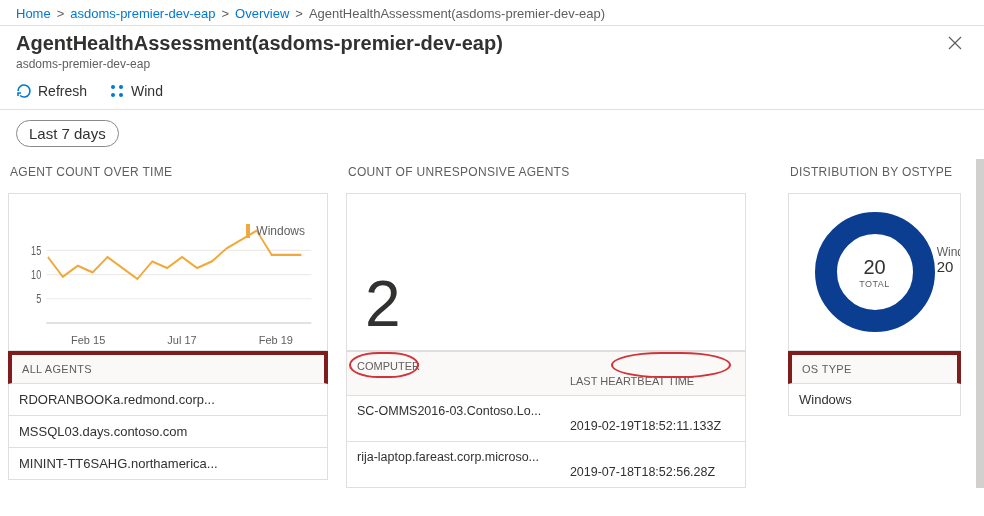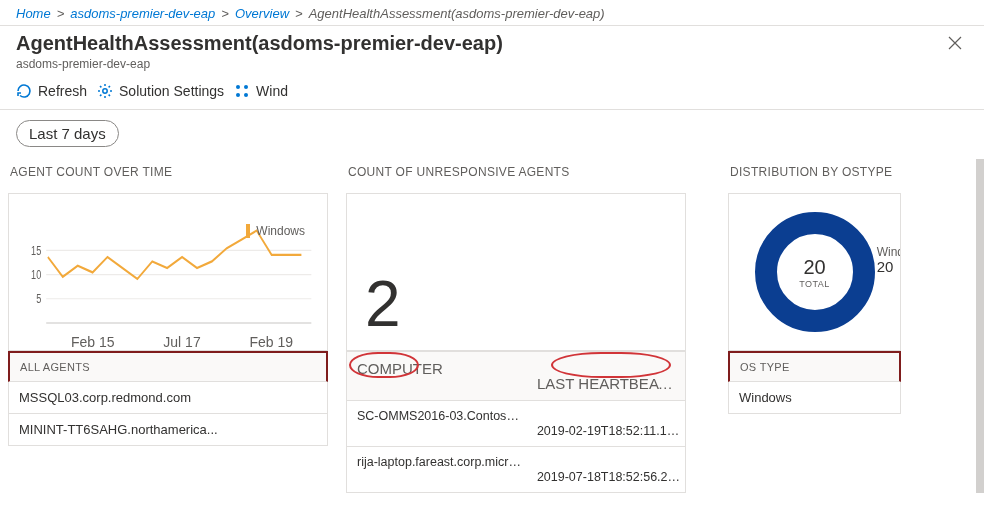--- a/index.html
+++ b/index.html
@@ -13,21 +13,20 @@
     overflow: hidden;
     position: relative;
   }
   .breadcrumb {
     display: flex;
     align-items: flex-end;
     gap: 6px;
     padding: 6px 16px 4px 16px;
     font-size: 13px;
     border-bottom: 1px solid #e1dfdd;
-    font-style: italic;
   }
   .breadcrumb .crumb-link { color: #0078d4; cursor: pointer; }
   .breadcrumb .crumb-sep  { color: #605e5c; }
   .breadcrumb .crumb-last { color: #605e5c; }
   .title-row {
     display: flex;
     align-items: flex-start;
     justify-content: space-between;
     padding: 6px 16px 2px 16px;
   }
@@ -43,21 +42,21 @@
   }
   .close-x {
     font-size: 16px;
     color: #605e5c;
     cursor: pointer;
     padding: 4px 6px;
   }
   .toolbar {
     display: flex;
     align-items: center;
-    gap: 10px;
+    gap: 22px;
     padding: 10px 16px 10px 16px;
     border-bottom: 1px solid #e1dfdd;
   }
   .toolbar .tb-item {
     display: flex;
     align-items: center;
     gap: 6px;
     color: #323130;
     cursor: pointer;
     font-size: 14px;
@@ -87,21 +86,21 @@
     right: 0;
     top: 0;
     bottom: 0;
     width: 8px;
     background: #d2d0ce;
   }
   .panel {
     flex: 0 0 auto;
   }
   .panel-left  { width: 320px; }
-  .panel-mid   { width: 340px; }
+  .panel-mid   { width: 400px; }
   .panel-right { width: 197px; padding-left: 24px; }
   .panel-header {
     font-size: 12px;
     letter-spacing: 0.3px;
     color: #605e5c;
     padding: 6px 2px 14px 2px;
     text-transform: uppercase;
   }
   .card {
     border: 1px solid #e1dfdd;
@@ -126,29 +125,29 @@
     width: 4px;
     height: 14px;
     background: #f2a93b;
     display: inline-block;
   }
   .chart-svg { width: 100%; height: 110px; display: block; }
   .xlabels {
     display: flex;
     justify-content: space-between;
     padding: 0 20px 0 48px;
-    font-size: 14px;
+    font-size: 11px;
     color: #605e5c;
   }
   .sub-header {
     font-size: 11px;
     letter-spacing: 0.3px;
     color: #605e5c;
     padding: 8px 10px 8px 10px;
-    border: 2px solid #7f1d1d;
+    border: 4px solid #7f1d1d;
     border-bottom: 1px solid #e1dfdd;
     background: #faf9f8;
   }
   .list .row {
     border: 1px solid #e1dfdd;
     border-top: none;
     padding: 8px 10px;
     font-size: 13px;
     cursor: pointer;
     white-space: nowrap;
@@ -164,21 +163,21 @@
   }
   .big-number {
     font-size: 64px;
     font-weight: 300;
     color: #323130;
     line-height: 1;
   }
   .col2-header {
     display: flex;
     border: 1px solid #e1dfdd;
-    font-size: 15px;
+    font-size: 11px;
     color: #605e5c;
     background: #faf9f8;
     position: relative;
   }
   .col2-header .c1, .col2-row .c1 { flex: 0 0 55%; padding: 8px 10px; white-space: nowrap; overflow: hidden; text-overflow: ellipsis; }
   .col2-header .c2, .col2-row .c2 { flex: 0 0 45%; padding: 8px 4px 8px 4px; white-space: nowrap; overflow: hidden; text-overflow: ellipsis; margin-top: 15px; }
   .col2-row {
     display: flex;
     border: 1px solid #e1dfdd;
     border-top: none;
@@ -262,27 +261,20 @@
   </div>
 </div>
 
 <div class="toolbar">
   <div class="tb-item">
     <svg viewBox="0 0 16 16">
         <path d="M2 8a6 6 0 1 1 2 4.5" fill="none" stroke="#0078d4" stroke-width="1.6"></path>
         <path d="M2 13v-3h3" fill="none" stroke="#0078d4" stroke-width="1.6"></path>
       </svg>
     <span>Refresh</span>
-  </div>
-  <div class="tb-item">
-    <svg viewBox="0 0 16 16">
-        <circle cx="8" cy="8" r="2.2" fill="none" stroke="#0078d4" stroke-width="1.5"></circle>
-        <path d="M8 1v2M8 13v2M1 8h2M13 8h2M3 3l1.4 1.4M11.6 11.6L13 13M13 3l-1.4 1.4M4.4 11.6L3 13" stroke="#0078d4" stroke-width="1.5"></path>
-      </svg>
-    <span>Solution Settings</span>
   </div>
   <div class="tb-item">
     <svg viewBox="0 0 16 16">
         <circle cx="4" cy="4" r="2" fill="#0078d4"></circle>
         <circle cx="12" cy="4" r="2" fill="#0078d4"></circle>
         <circle cx="4" cy="12" r="2" fill="#0078d4"></circle>
         <circle cx="12" cy="12" r="2" fill="#0078d4"></circle>
       </svg>
     <span>Wind</span>
   </div>
@@ -314,21 +306,22 @@
         <polyline points="30,30 48,48 66,38 84,44 102,30 120,40 138,50 156,34 174,40 192,30 210,40 228,34 246,22 264,14 282,6 300,28 318,28 336,28" fill="none" stroke="#f2a93b" stroke-width="2"></polyline>
       </svg>
       <div class="xlabels">
         <span>Feb 15</span>
         <span>Jul 17</span>
         <span>Feb 19</span>
       </div>
     </div>
     <div class="sub-header">ALL AGENTS</div>
     <div class="list">
-      <div class="row">MSSQL03.corp.redmond.com</div>
+      <div class="row">RDORANBOOKa.redmond.corp...</div>
+      <div class="row">MSSQL03.days.contoso.com</div>
       <div class="row">MININT-TT6SAHG.northamerica...</div>
     </div>
   </div>
 
   <div class="panel panel-mid">
     <div class="panel-header">COUNT OF UNRESPONSIVE AGENTS</div>
     <div class="card big-number-card">
       <div class="big-number">2</div>
     </div>
     <div class="col2-header">

